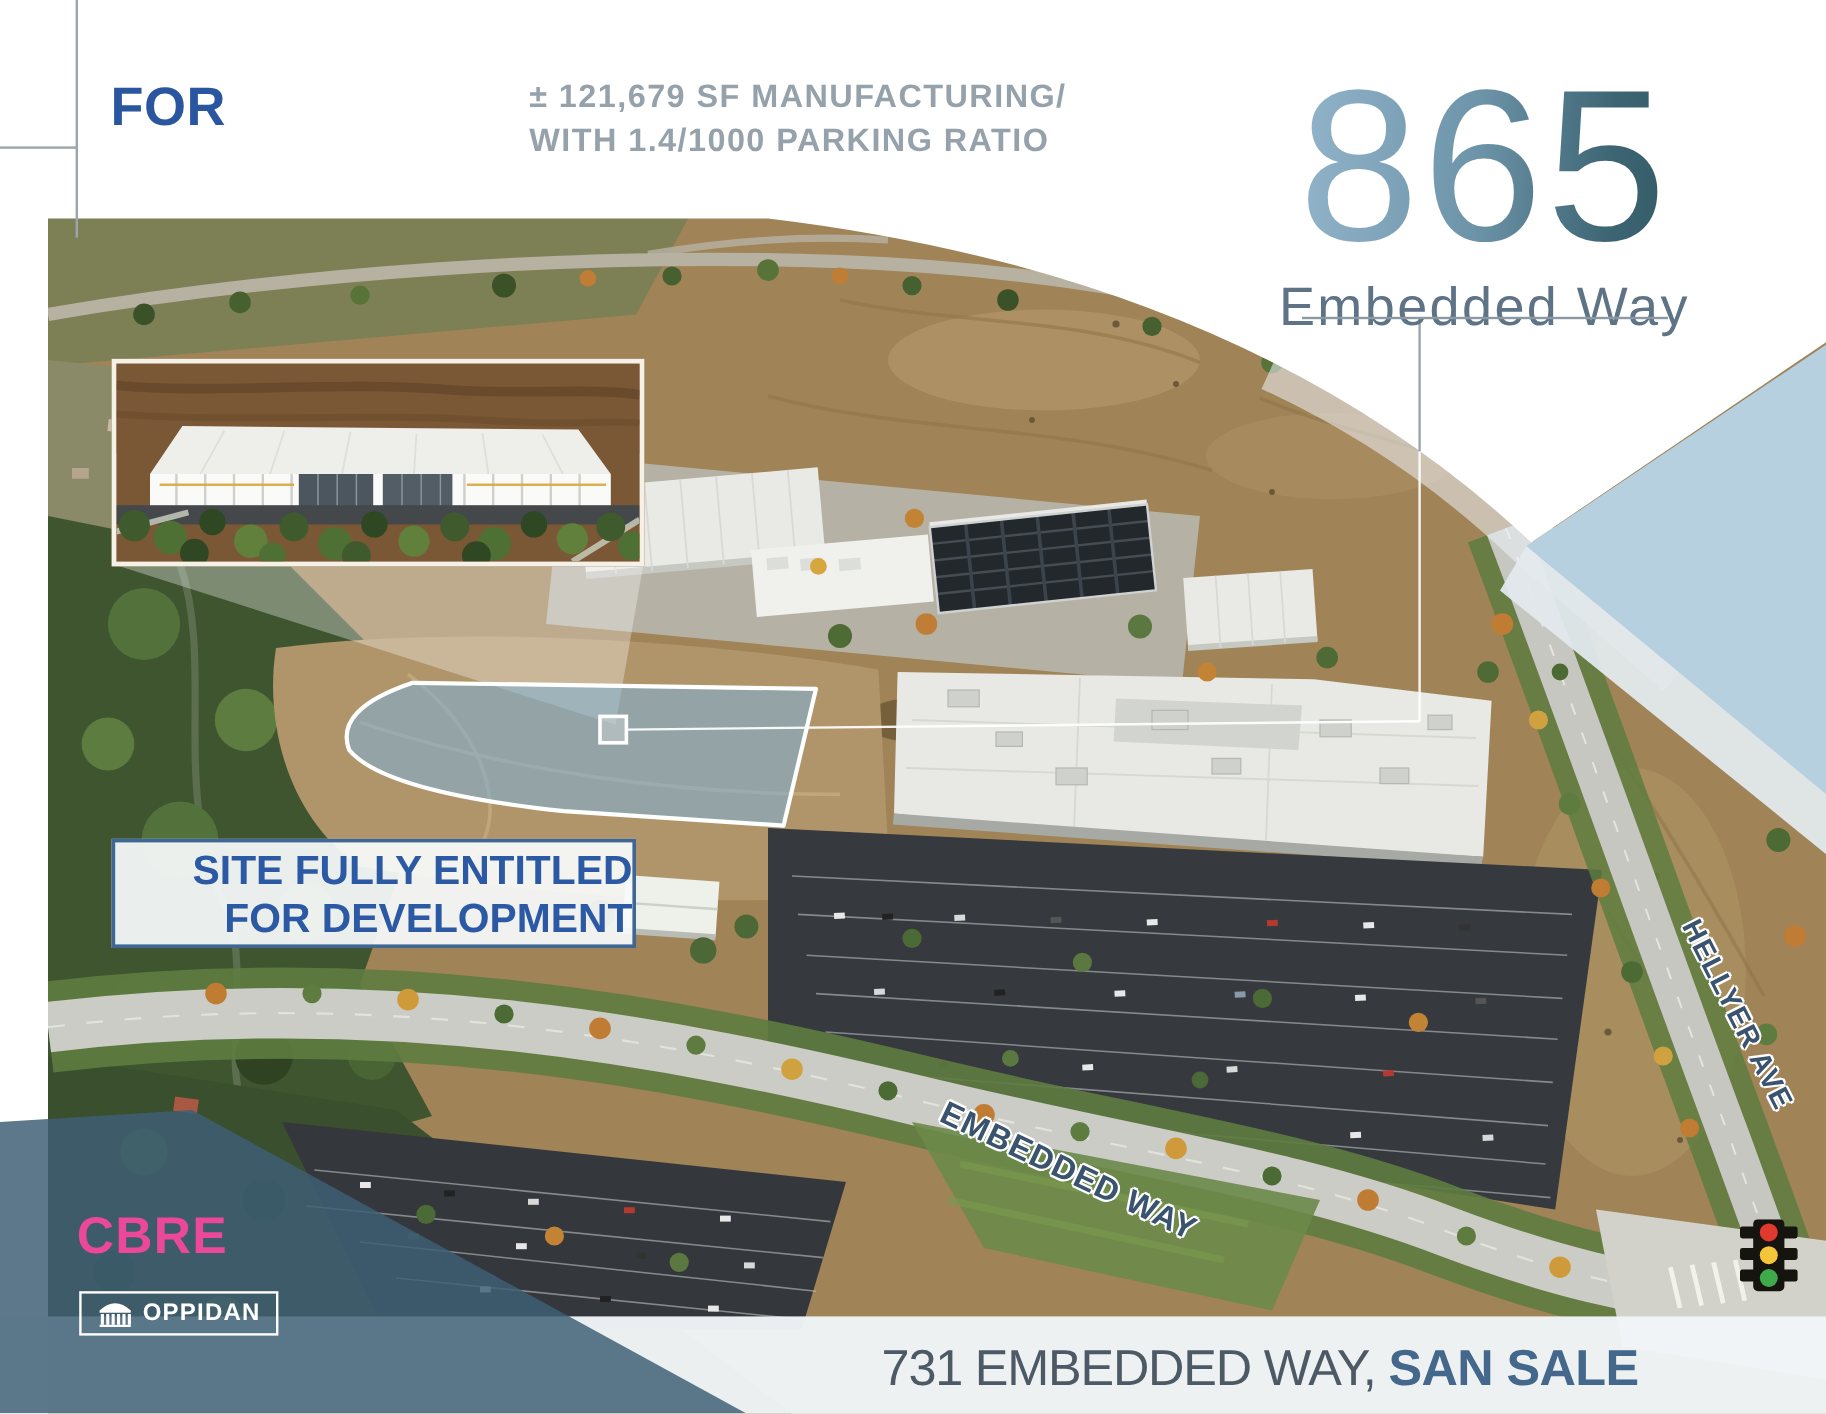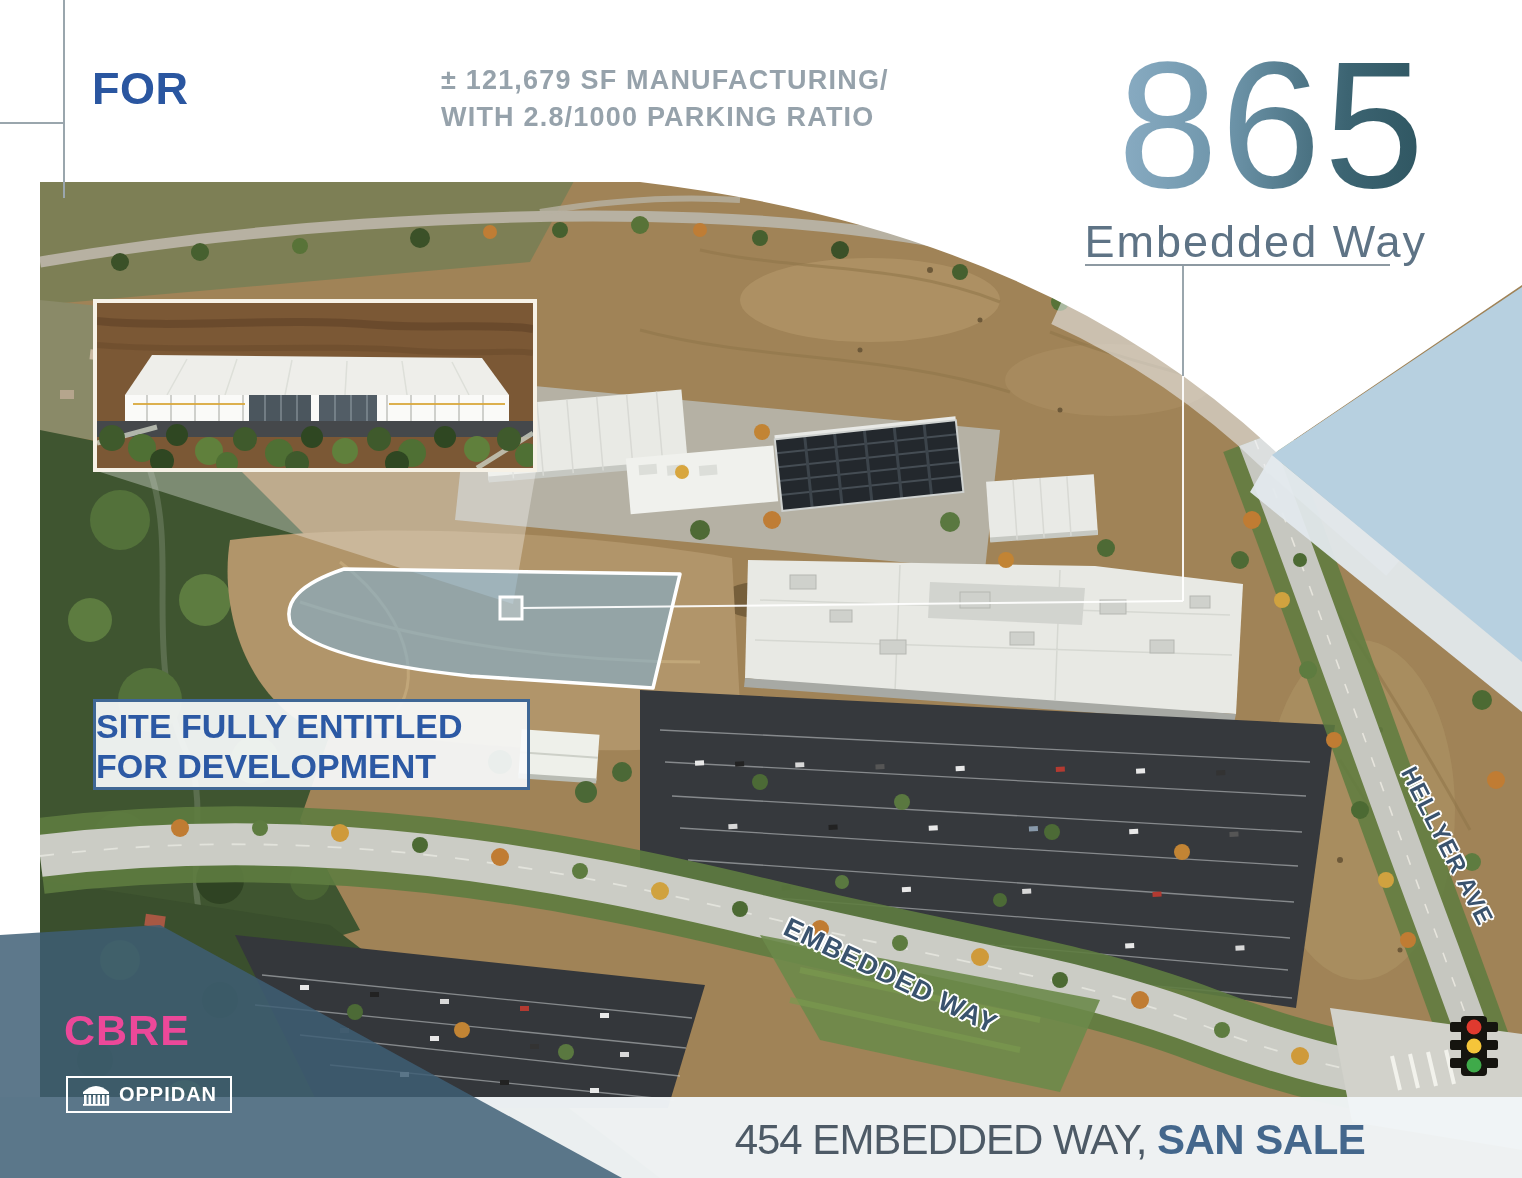--- a/index.html
+++ b/index.html
@@ -6,34 +6,34 @@
   #canvas{position:relative;width:1522px;height:1178px;overflow:hidden;background:#fff;
           font-family:"Liberation Sans",sans-serif;}
   .abs{position:absolute;}
   svg{display:block;}
 
   
   #lease-type{left:92px;top:62px;font-size:45px;font-weight:700;color:#2a56a0;line-height:53px;letter-spacing:.5px;text-align:right;}
   #specs{left:441px;top:62px;font-size:27px;font-weight:700;color:#96a2ab;line-height:37px;letter-spacing:1.2px;}
 
   
-  #title-block{left:1047px;top:36px;width:380px;text-align:right;}
+  #title-block{left:1047px;top:50px;width:380px;text-align:center;}
   #title-number{font-size:180px;line-height:178px;font-weight:400;letter-spacing:3px;
      background:linear-gradient(93deg,#9cbcd4 0%,#6d94a9 48%,#3c6472 78%,#2e5560 100%);
      -webkit-background-clip:text;background-clip:text;color:transparent;}
   #title-street{font-size:45px;font-weight:300;color:#5e7385;letter-spacing:2px;margin-top:2px;}
   #title-rule{left:1085px;top:264px;width:305px;height:2px;background:#8d99a2;}
 
   
   #corner-v{left:63px;top:0;width:2px;height:198px;background:#9aa6ad;}
   #corner-h{left:0;top:122px;width:64px;height:2px;background:#9aa6ad;}
 
   
   #site-banner{left:93px;top:699px;width:437px;height:91px;background:rgba(247,250,251,.93);
-     border:3px solid #3f6795;box-sizing:border-box;text-align:left;
+     border:3px solid #3f6795;box-sizing:border-box;text-align:right;
      font-size:34px;font-weight:700;color:#2c59a4;line-height:40px;padding-top:4px;}
 
   
   .street-label{font-weight:700;color:#3a536e;letter-spacing:1px;white-space:nowrap;
      text-shadow:-2px 0 #fff,2px 0 #fff,0 -2px #fff,0 2px #fff,-1px -1px #fff,1px 1px #fff,1px -1px #fff,-1px 1px #fff;}
   #label-embedded{left:792px;top:912px;font-size:27px;transform:rotate(25.5deg);transform-origin:left top;}
   #label-hellyer{left:1420px;top:762px;font-size:24px;transform:rotate(63deg);transform-origin:left top;}
 
   
   #footer-band{left:0;top:1097px;width:1522px;height:81px;background:rgba(241,245,247,.97);}
@@ -357,21 +357,21 @@
     <polygon points="97,471 536,471 513,604" fill="rgba(255,255,255,.32)"></polygon>
     <path d="M 344,569 L 680,574 L 653,688 L 470,676 Q 320,660 291,625 Q 278,591 344,569 Z" fill="rgba(127,175,210,.58)" stroke="#ffffff" stroke-width="3.5" stroke-linejoin="round"></path>
     <line x1="521" y1="608" x2="1183" y2="601" stroke="rgba(255,255,255,.92)" stroke-width="2"></line>
     <line x1="1183" y1="601" x2="1183" y2="376" stroke="rgba(255,255,255,.92)" stroke-width="2"></line>
     <line x1="1183" y1="376" x2="1183" y2="266" stroke="#9aa6ad" stroke-width="2"></line>
     <rect x="500" y="597" width="22" height="22" fill="rgba(255,255,255,.25)" stroke="#ffffff" stroke-width="3"></rect>
   </svg>
 
   <div id="footer-band" class="abs">
     <div id="footer-text" class="abs" style="left:700px;top:19px;">
-      <span class="thin">454 EMBEDDED WAY, </span><span class="bold">SAN SALE</span>
+      <span class="thin">731 EMBEDDED WAY, </span><span class="bold">SAN SALE</span>
     </div>
   </div>
 
   <svg class="abs" style="left:0;top:0" width="1522" height="1178" viewBox="0 0 1522 1178">
     <polygon points="0,935 160,925 622,1178 0,1178" fill="rgba(62,94,117,.84)"></polygon>
   </svg>
 
   <div id="cbre-logo" class="abs">CBRE</div>
   <div id="oppidan-logo" class="abs">
     <svg width="30" height="22" viewBox="0 0 30 22">
@@ -449,21 +449,21 @@
 
   <div id="corner-v" class="abs"></div>
   <div id="corner-h" class="abs"></div>
 
   <div id="lease-type" class="abs">
     <div>FOR</div>
   </div>
 
   <div id="specs" class="abs">
     <div>± 121,679 SF MANUFACTURING/</div>
-    <div>WITH 2.8/1000 PARKING RATIO</div>
+    <div>WITH 1.4/1000 PARKING RATIO</div>
   </div>
 
   <div id="title-block" class="abs">
     <div id="title-number">865</div>
     <div id="title-street">Embedded Way</div>
   </div>
   <div id="title-rule" class="abs"></div>
 
 </div>
 

